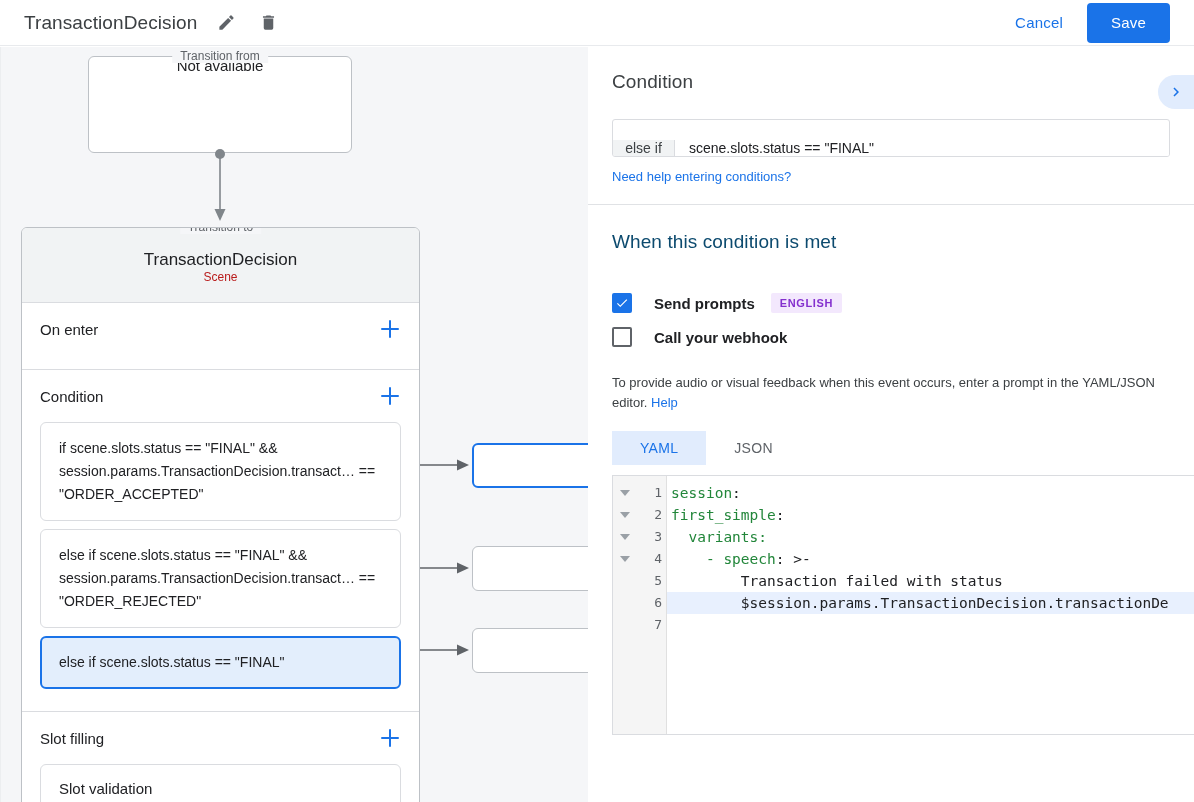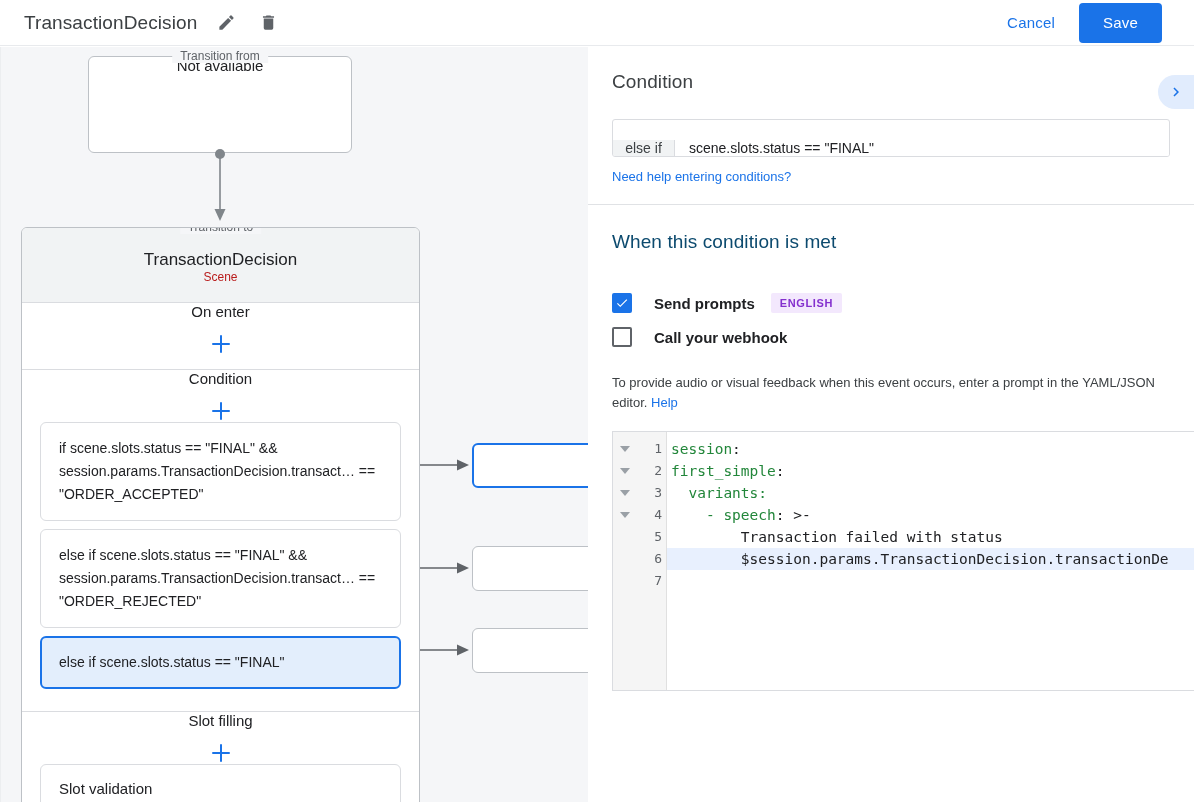--- a/index.html
+++ b/index.html
@@ -30,21 +30,21 @@
     background: none; border: none; cursor: pointer;
   }
   .icon-btn svg { display: block; }
   .hdr-spacer { flex: 1; }
   .cancel-btn {
     background: none; border: none; cursor: pointer;
     color: #1a73e8; font-size: 15px; font-family: inherit;
     padding: 8px 10px; letter-spacing: .2px;
   }
   .save-btn {
-    margin-left: 14px; margin-right: 32px;
+    margin-left: 14px; margin-right: 24px;
     background: #1a73e8; color: #ffffff;
     border: none; border-radius: 4px; cursor: pointer;
     font-size: 15px; font-family: inherit; font-weight: 500;
     padding: 0 24px; height: 40px; letter-spacing: .2px;
   }
 
   
   .canvas {
     position: absolute; left: 0; top: 47px;
     width: 588px; height: 755px;
@@ -94,21 +94,20 @@
   .scene-name { font-size: 17px; color: #202124; }
   .scene-type { font-size: 12px; color: #b91c1c; }
 
   .section {
     border-top: 1px solid #dadce0;
     padding: 0 18px 14px;
   }
   .section-head {
     display: flex; align-items: center; justify-content: space-between;
     height: 52px;
-    flex-direction: column;
   }
   .section-title { font-size: 15px; color: #202124; }
   .plus-btn {
     width: 22px; height: 22px; border: none; background: none;
     cursor: pointer; position: relative;
   }
   .plus-btn::before, .plus-btn::after {
     content: ""; position: absolute; background: #1a73e8; border-radius: 1px;
   }
   .plus-btn::before { left: 2px; right: 2px; top: 10px; height: 2px; }
@@ -365,20 +364,24 @@
 
       <div class="cb-row">
         <span class="cbox"></span>
         <span class="cb-label">Call your webhook</span>
       </div>
 
       <div class="hint">
         <span>To provide audio or visual feedback when this event occurs, enter a prompt in the YAML/JSON editor. </span><a>Help</a>
       </div>
 
+      <div class="tabs">
+        <button class="tab active">YAML</button>
+        <button class="tab">JSON</button>
+      </div>
 
       <div class="editor">
         <div class="ed-fold" id="ed-fold">
             <div>
               <span class="fold-caret"></span>
             </div>
             <div>
               <span class="fold-caret"></span>
             </div>
             <div>

